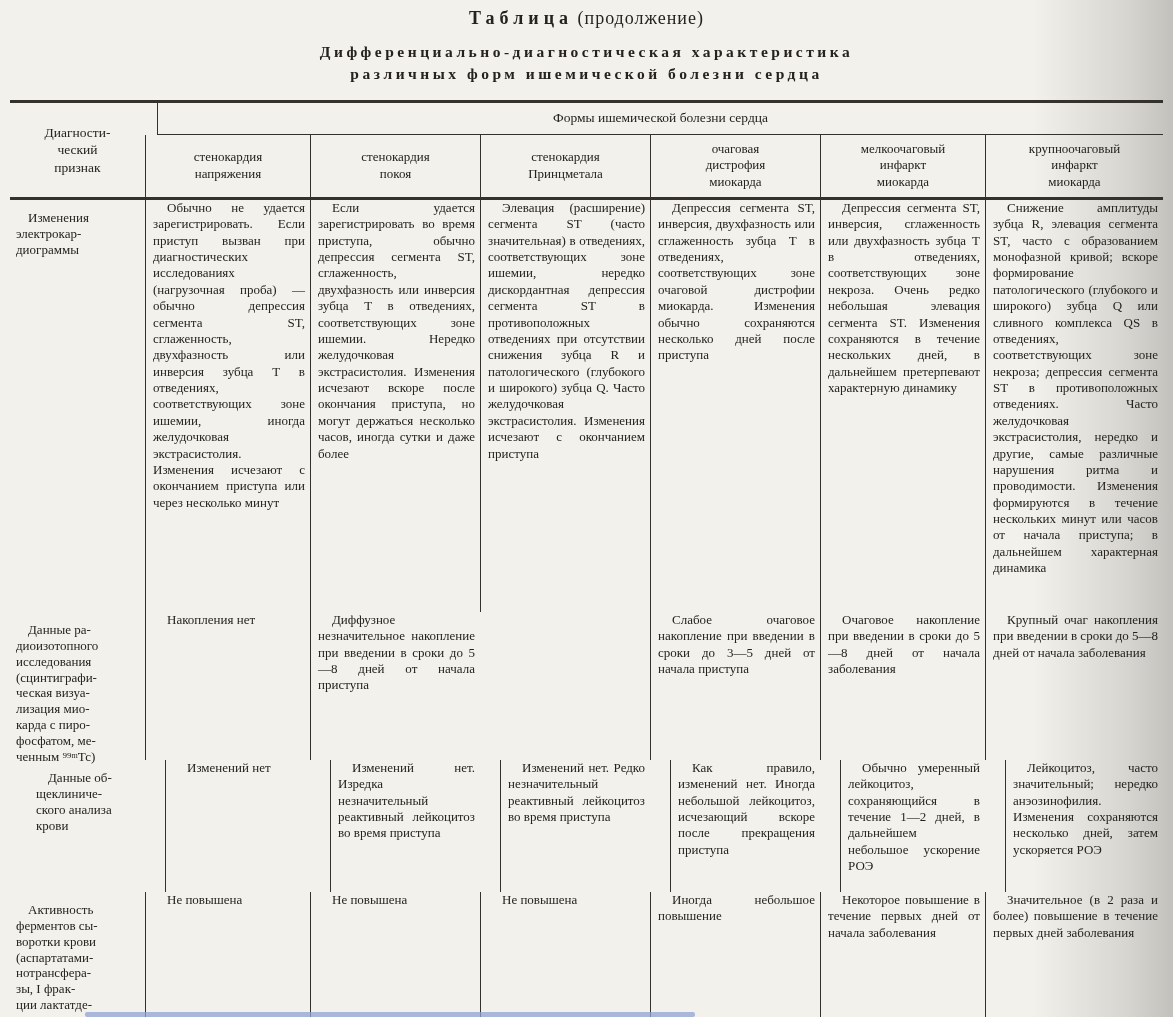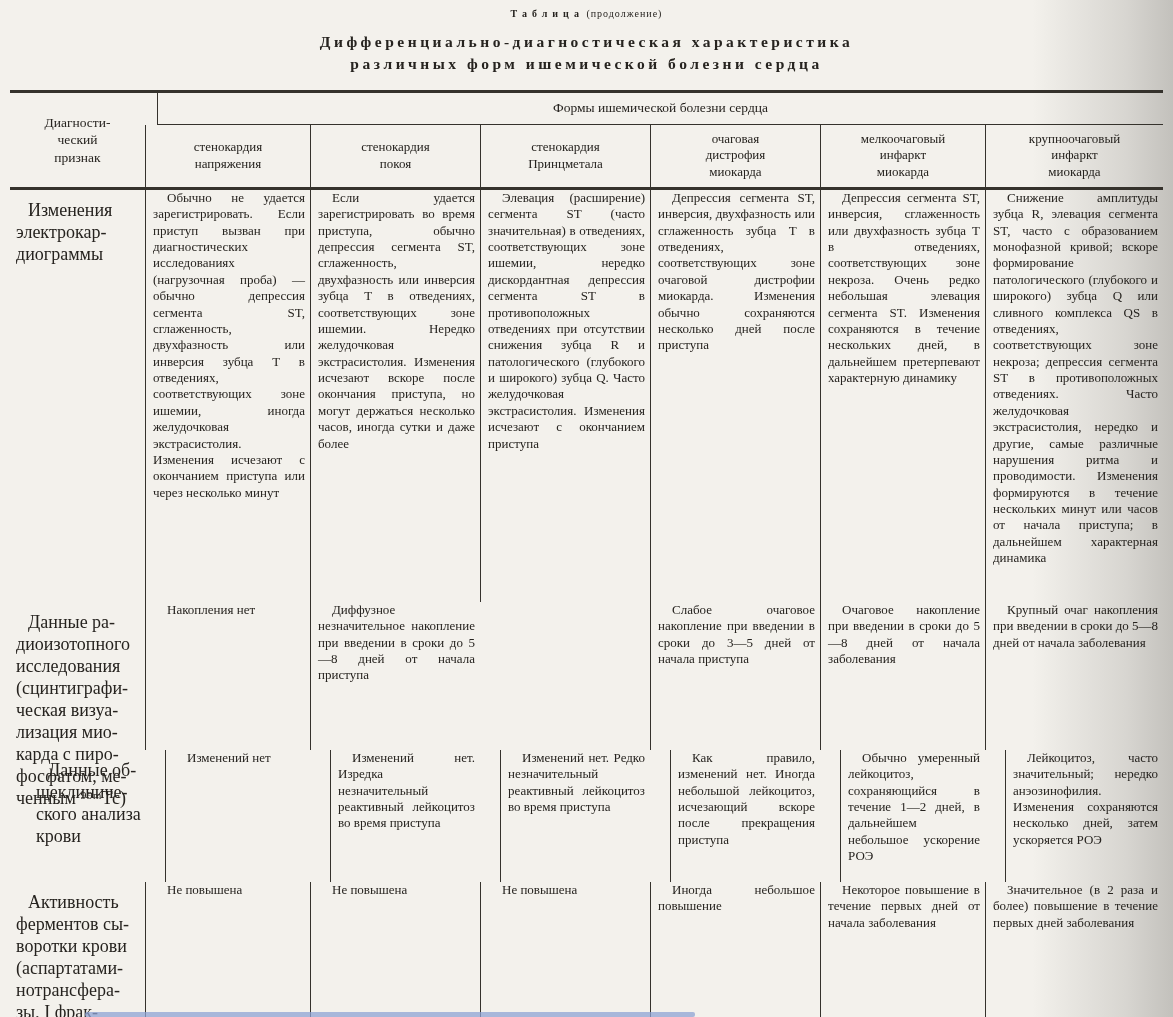--- a/index.html
+++ b/index.html
@@ -11,21 +11,21 @@
     font-family:"Liberation Serif","DejaVu Serif",serif;
     color:var(--ink);
     background:
       linear-gradient(90deg, rgba(0,0,0,0) 0%, rgba(0,0,0,0) 88%, rgba(90,88,84,.18) 96%, rgba(70,68,64,.28) 100%),
       linear-gradient(0deg, rgba(0,0,0,0) 0%, rgba(0,0,0,0) 100%),
       var(--paper);
     position:relative;
   }
   .page{width:1173px; height:1017px; padding:6px 10px 0 10px; position:relative;}
 
-  .caption{ text-align:center; font-size:10px; margin-top:2px;}
+  .caption{ text-align:center; font-size:18px; margin-top:2px;}
   .caption .cap-b{font-weight:bold; letter-spacing:5px;}
   .caption .cap-n{letter-spacing:1px;}
   .main-title{ text-align:center; font-weight:bold; font-size:15.5px; letter-spacing:3.5px; margin-top:12px; line-height:1.45;}
 
   .tbl{
     margin-top:14px;
     width:1153px;
     height:932px;
     border-top:3px solid var(--rule);
     display:grid;
@@ -50,21 +50,21 @@
     grid-row:2;
     border-left:1.5px solid var(--rule);
     display:flex; align-items:center; justify-content:center;
     text-align:center; white-space:pre-line; font-size:13px; line-height:1.3;
     padding:2px 2px;
   }
   .hd-rule{ grid-column:1/8; grid-row:3; background:var(--rule);}
 
   .row-label{
     grid-column:1;
-    font-size:18px; line-height:1.22;
+    font-size:13px; line-height:1.22;
     white-space:pre-line; text-indent:12px;
     padding:10px 2px 0 6px;
   }
   .cell{
     border-left:1.5px solid var(--rule);
     font-size:13px; line-height:1.26;
     text-align:justify; text-indent:14px;
     padding:0 5px 0 7px;
     hyphens:auto; overflow-wrap:break-word;
   }

